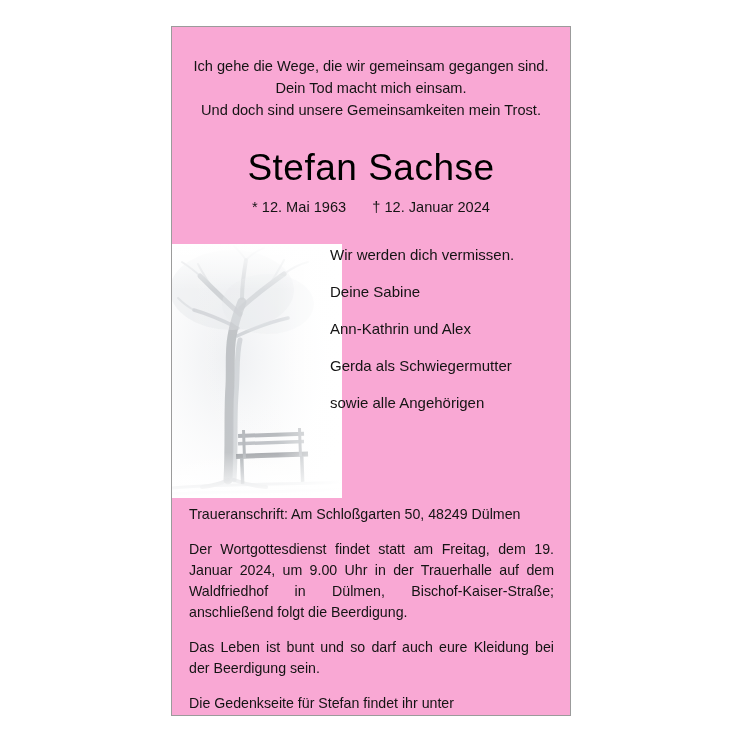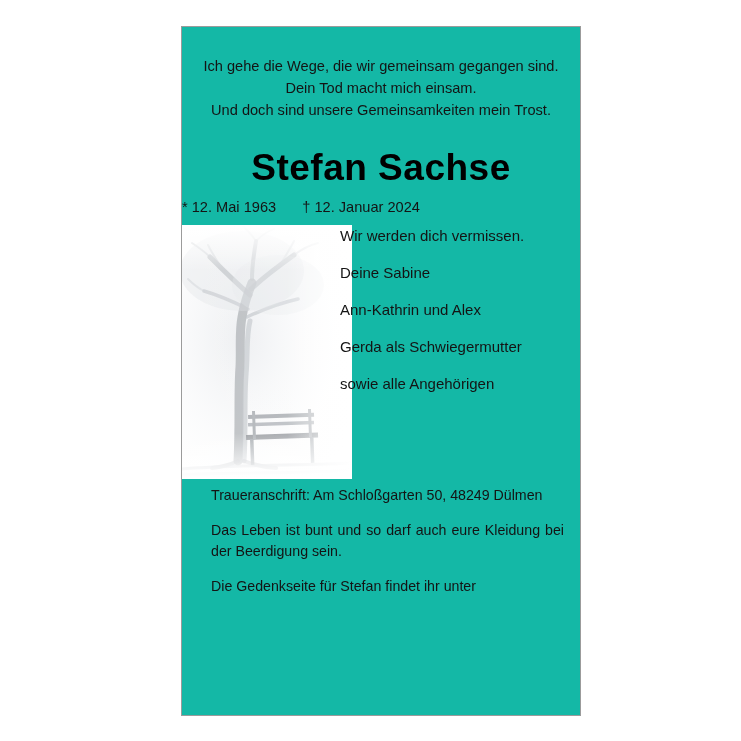--- a/index.html
+++ b/index.html
@@ -15,26 +15,26 @@
     overflow: hidden;
   }
   .page {
     position: relative;
     width: 741px;
     height: 741px;
     background: #ffffff;
   }
   .notice {
     position: absolute;
-    left: 181px;
+    left: 171px;
     top: 26px;
     width: 400px;
     height: 690px;
     border: 1px solid #9b9b9b;
-    background: #14b8a6;
+    background: #f9a8d4;
     box-sizing: border-box;
     overflow: hidden;
   }
 
   
   .verse {
     padding: 28px 14px 0 14px;
     text-align: center;
     font-size: 14.6px;
     line-height: 22px;
@@ -42,33 +42,34 @@
   }
   .verse div { white-space: nowrap; }
 
   
   .name {
     text-align: center;
     font-size: 37px;
     letter-spacing: 0.5px;
     margin-top: 26px;
     color: #000000;
-    font-weight: 700;
+    font-weight: 400;
   }
   .dates {
+    text-align: center;
     font-size: 14.6px;
     margin-top: 10px;
     color: #141414;
   }
   .dates .sep { display: inline-block; width: 18px; }
 
   
   .middle {
     position: relative;
-    margin-top: 10px;
+    margin-top: 29px;
     height: 254px;
   }
   .tree-art {
     position: absolute;
     left: 0;
     top: 0;
     width: 170px;
     height: 254px;
     overflow: hidden;
   }
@@ -87,21 +88,21 @@
   .family .grp:last-child { margin-bottom: 0; }
   .family .line { white-space: nowrap; }
 
   
   .info {
     padding: 6px 16px 0 16px;
     font-size: 14.2px;
     line-height: 21px;
     color: #141414;
   }
-  .info p { margin: 0 0 14px 13px; }
+  .info p { margin: 0 0 14px 1px; }
   .info p.justify { text-align: justify; }
   .info p:last-child { margin-bottom: 0; }
 </style>
 </head>
 <body>
 
 <div class="page">
   <div class="notice">
 
     <div class="verse">
@@ -198,19 +199,20 @@
           <div class="line">Gerda als Schwiegermutter</div>
         </div>
         <div class="grp">
           <div class="line">sowie alle Angehörigen</div>
         </div>
       </div>
     </div>
 
     <div class="info">
       <p>Traueranschrift: Am Schloßgarten 50, 48249 Dülmen</p>
+      <p class="justify">Der Wortgottesdienst findet statt am Freitag, dem 19. Januar 2024, um 9.00 Uhr in der Trauerhalle auf dem Waldfriedhof in Dülmen, Bischof-Kaiser-Straße; anschließend folgt die Beerdigung.</p>
       <p class="justify">Das Leben ist bunt und so darf auch eure Kleidung bei der Beerdigung sein.</p>
       <p>Die Gedenkseite für Stefan findet ihr unter</p>
 
     </div>
 
   </div>
 </div>
 
 </body></html>

